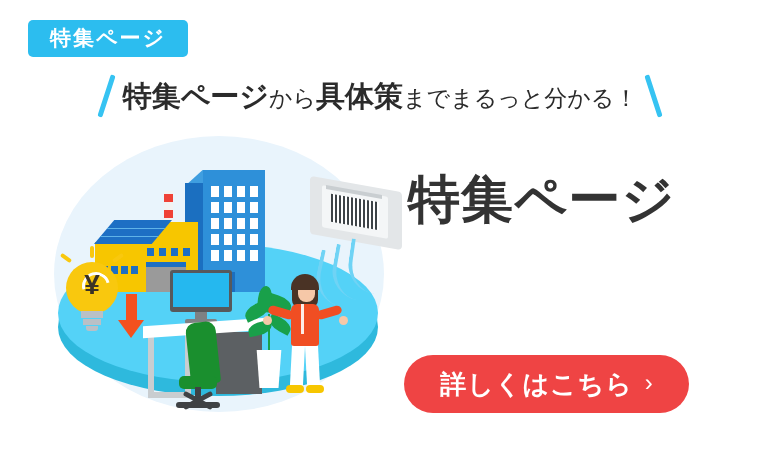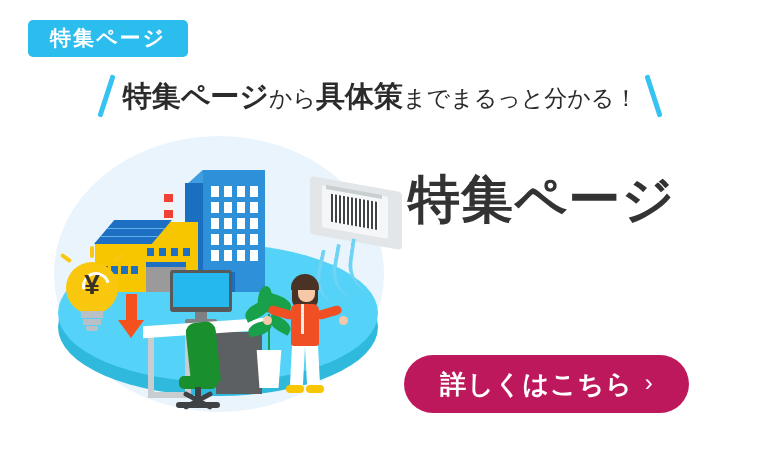--- a/index.html
+++ b/index.html
@@ -223,21 +223,21 @@
     color:#333333;
     font-size:52px;
     font-weight:bold;
     line-height:1.22;
     letter-spacing:1px;
     white-space:nowrap;
   }
   .cta{
     position:absolute;left:404px;top:355px;
     width:285px;height:58px;
-    background:#be185d;
+    background:#ef4444;
     border-radius:29px;
     display:flex;align-items:center;justify-content:center;
     gap:12px;
     cursor:pointer;
     border:none;
     padding:0;
   }
   .cta-label{
     color:#ffffff;font-size:26px;font-weight:bold;line-height:1;letter-spacing:1px;
     white-space:nowrap;

